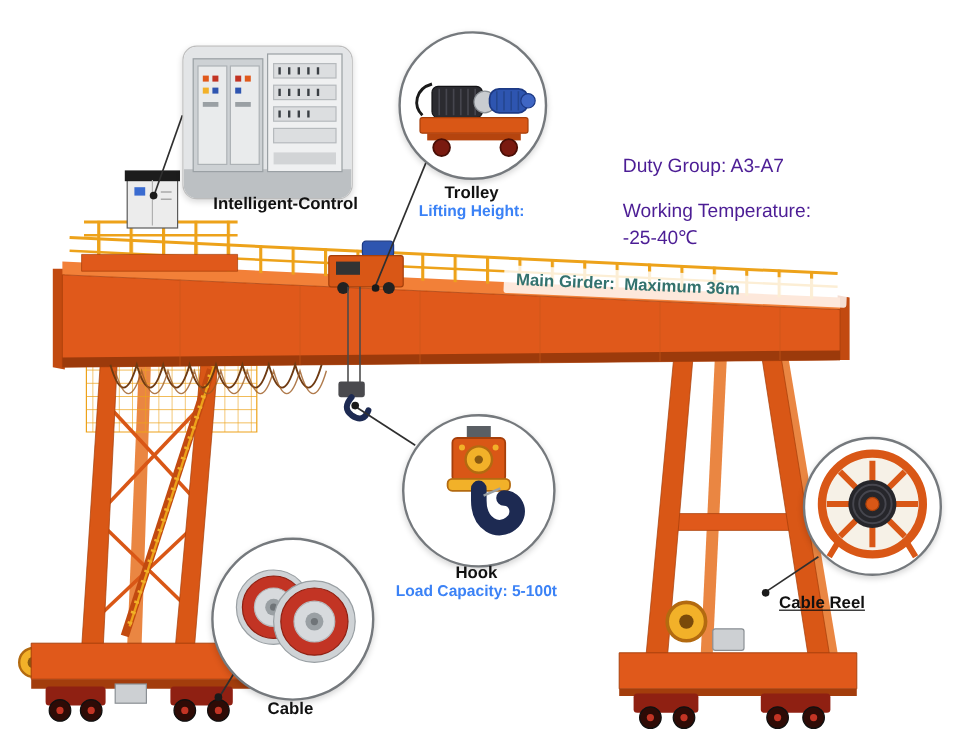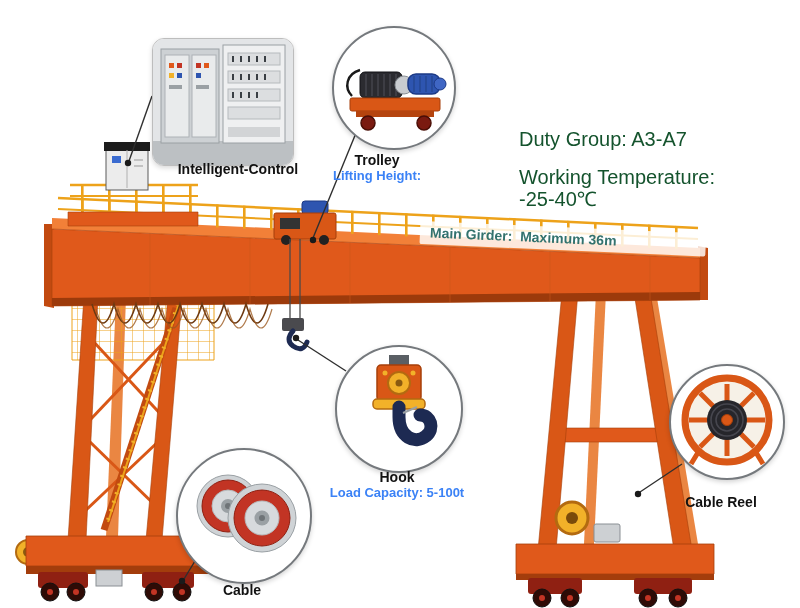--- a/index.html
+++ b/index.html
@@ -5,21 +5,21 @@
   html,body{margin:0;padding:0;background:#fff;}
   .stage{position:relative;width:800px;height:608px;background:#ffffff;
          font-family:"Liberation Sans",sans-serif;overflow:hidden;}
   .crane-svg{position:absolute;left:0;top:0;}
   .callout-circle{position:absolute;border-radius:50%;background:#fff;
          border:2px solid #75797d;overflow:hidden;box-shadow:0 2px 5px rgba(0,0,0,.18);}
   .callout-rect{position:absolute;background:#fff;border:1px solid #bdbdbd;
          border-radius:12px;overflow:hidden;box-shadow:0 2px 5px rgba(0,0,0,.15);}
   .label{position:absolute;text-align:center;color:#111;font-size:14px;font-weight:bold;}
   .sub{font-weight:bold;font-size:13px;line-height:16px;color:#3b82f6;}
-  .spec{position:absolute;color:#14532d;font-size:20px;line-height:22px;}
+  .spec{position:absolute;color:#4c1d95;font-size:16px;line-height:22px;}
   .girder-band{position:absolute;left:420px;top:221px;width:276px;height:23px;line-height:23px;
          background:rgba(255,255,255,.82);color:#33726e;font-weight:bold;font-size:14px;
          padding-left:10px;transform:rotate(2.5deg);transform-origin:0 50%;
          border-radius:2px;white-space:pre;}
 </style>
 </head>
 <body>
 
 <div class="stage">
 
@@ -249,33 +249,33 @@
       </g>
       <circle cx="56" cy="54" r="20" fill="#26262b"></circle>
       <circle cx="56" cy="54" r="16" fill="none" stroke="#46464e" stroke-width="1.6"></circle>
       <circle cx="56" cy="54" r="11" fill="none" stroke="#46464e" stroke-width="1.6"></circle>
       <circle cx="56" cy="54" r="5.5" fill="#d95716" stroke="#a63f0a"></circle>
     </svg>
   </div>
 
   <div class="label" style="left:150px;top:161px;width:152px;padding-left:12px;">Intelligent-Control</div>
 
-  <div class="label" style="left:304px;top:152px;width:146px;">
+  <div class="label" style="left:320px;top:152px;width:146px;">
     <div>Trolley</div>
     <div class="sub">Lifting Height:</div>
   </div>
 
   <div class="label" style="left:322px;top:469px;width:150px;">
     <div>Hook</div>
     <div class="sub">Load Capacity: 5-100t</div>
   </div>
 
   <div class="label" style="left:184px;top:582px;width:116px;">Cable</div>
 
-  <div class="label" style="left:660px;top:494px;width:122px;">Cable Reel</div>
+  <div class="label" style="left:624px;top:494px;width:122px;text-decoration:underline;">Cable Reel</div>
 
   <div class="spec" style="left:519px;top:128px;">Duty Group: A3-A7</div>
 
   <div class="spec" style="left:519px;top:166px;">
     <div>Working Temperature:</div>
     <div>-25-40℃</div>
   </div>
 
   <div class="girder-band">Main Girder:  Maximum 36m</div>
 

